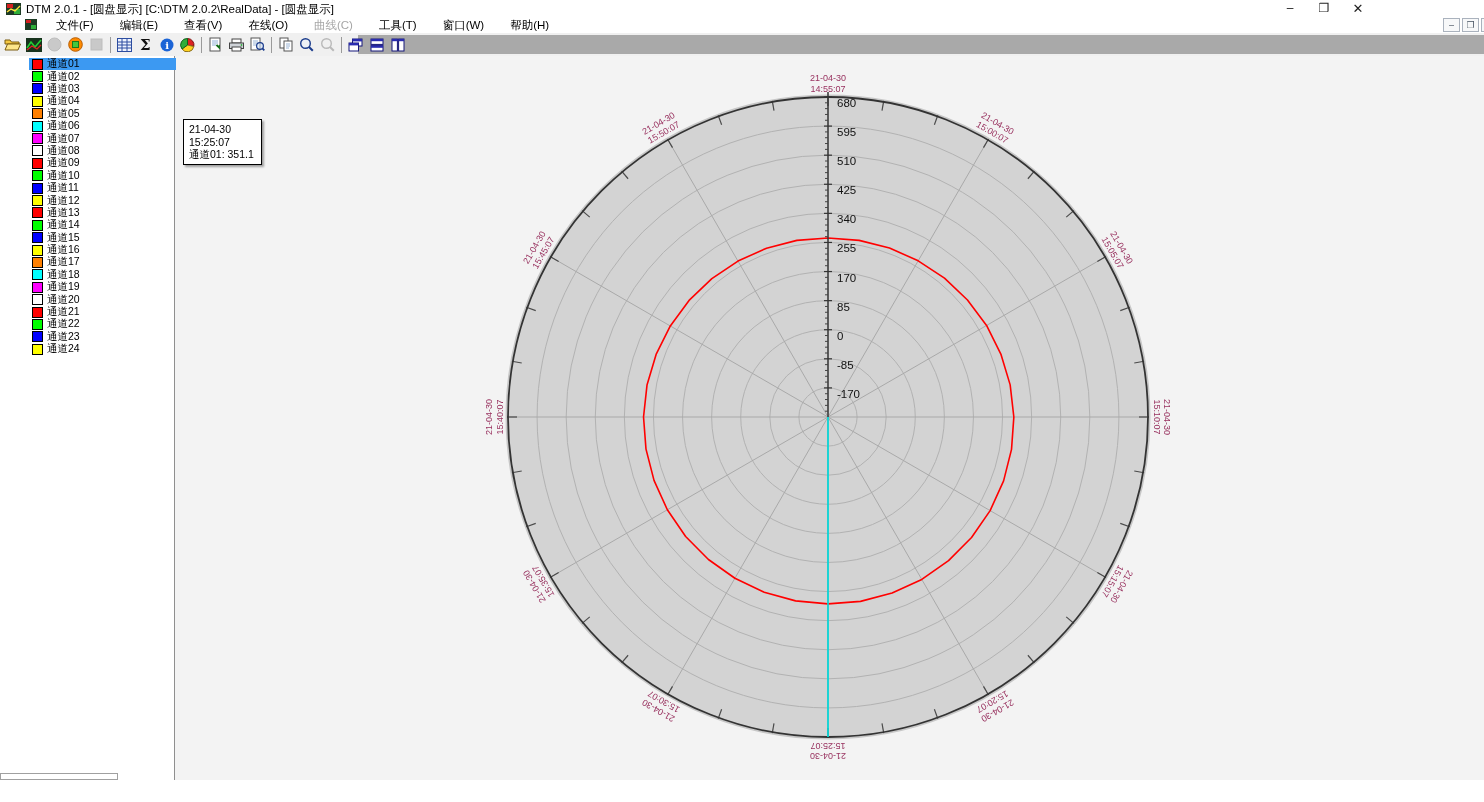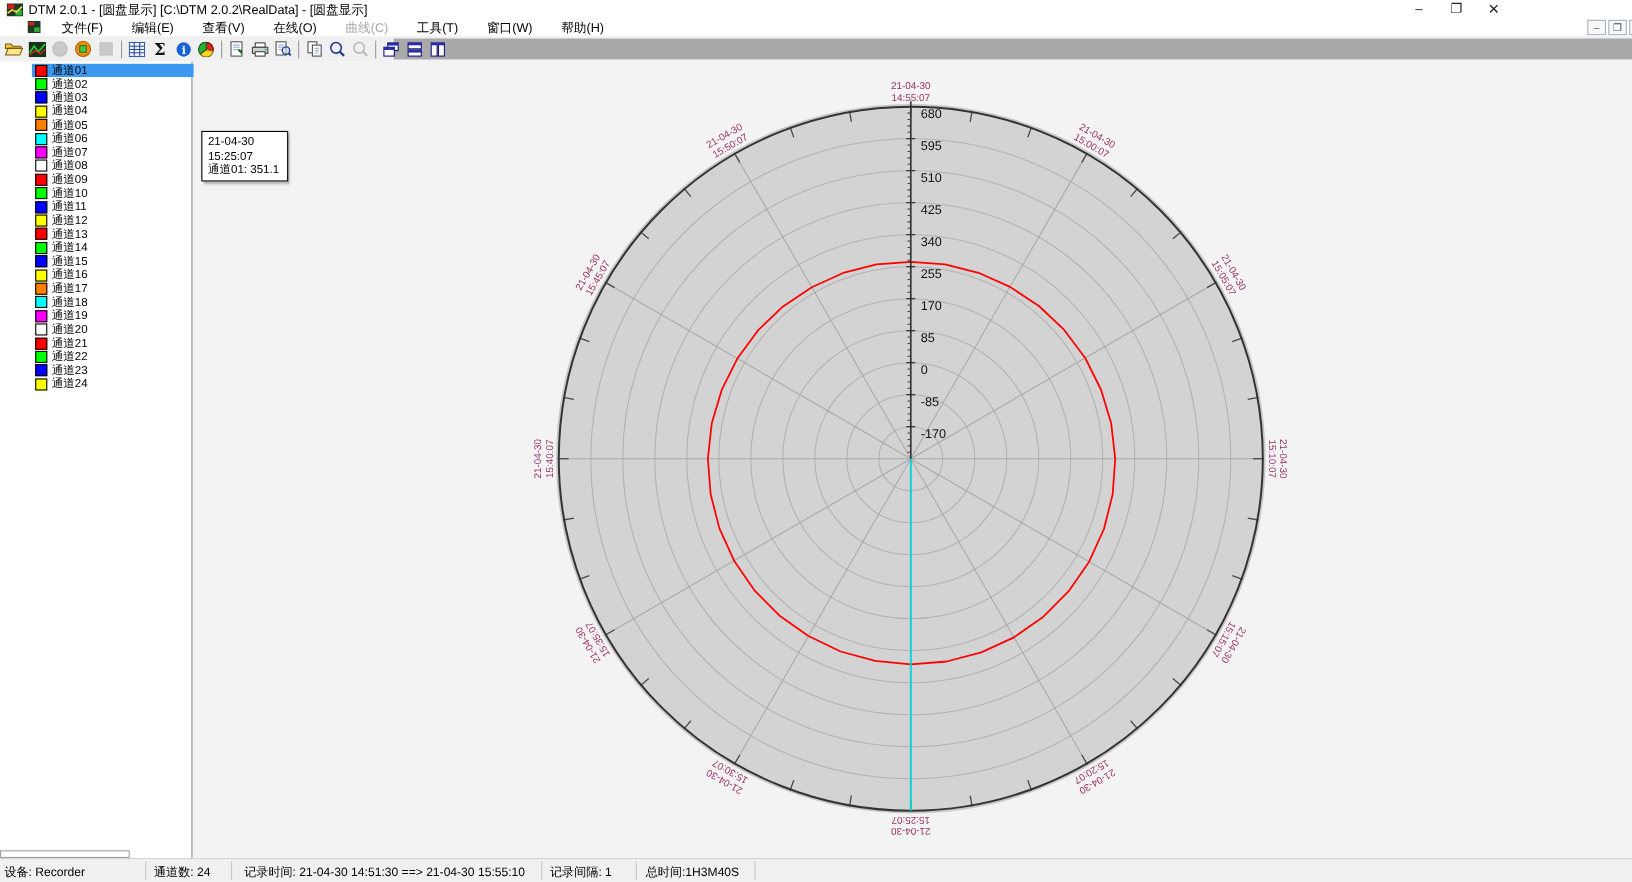--- a/index.html
+++ b/index.html
@@ -508,25 +508,13 @@
         </svg>
     </div>
 
     <div class="tooltip">
       <div>21-04-30</div>
       <div>15:25:07</div>
       <div>通道01: 351.1</div>
     </div>
   </div>
 
-  <div class="statusbar" id="statusbar">
-      <div class="statusitem" style="left: 4px;">设备: Recorder</div>
-      <div class="statusitem" style="left: 140px;">通道数:  24</div>
-      <div class="statusitem" style="left: 222px;">记录时间:  21-04-30 14:51:30 ==&gt; 21-04-30 15:55:10</div>
-      <div class="statusitem" style="left: 500px;">记录间隔:  1</div>
-      <div class="statusitem" style="left: 587px;">总时间:1H3M40S</div>
-      <div class="statussep" style="left: 132px;"></div>
-      <div class="statussep" style="left: 210px;"></div>
-      <div class="statussep" style="left: 492px;"></div>
-      <div class="statussep" style="left: 578px;"></div>
-      <div class="statussep" style="left: 686px;"></div>
-    </div>
 </div>
 
 </body></html>

